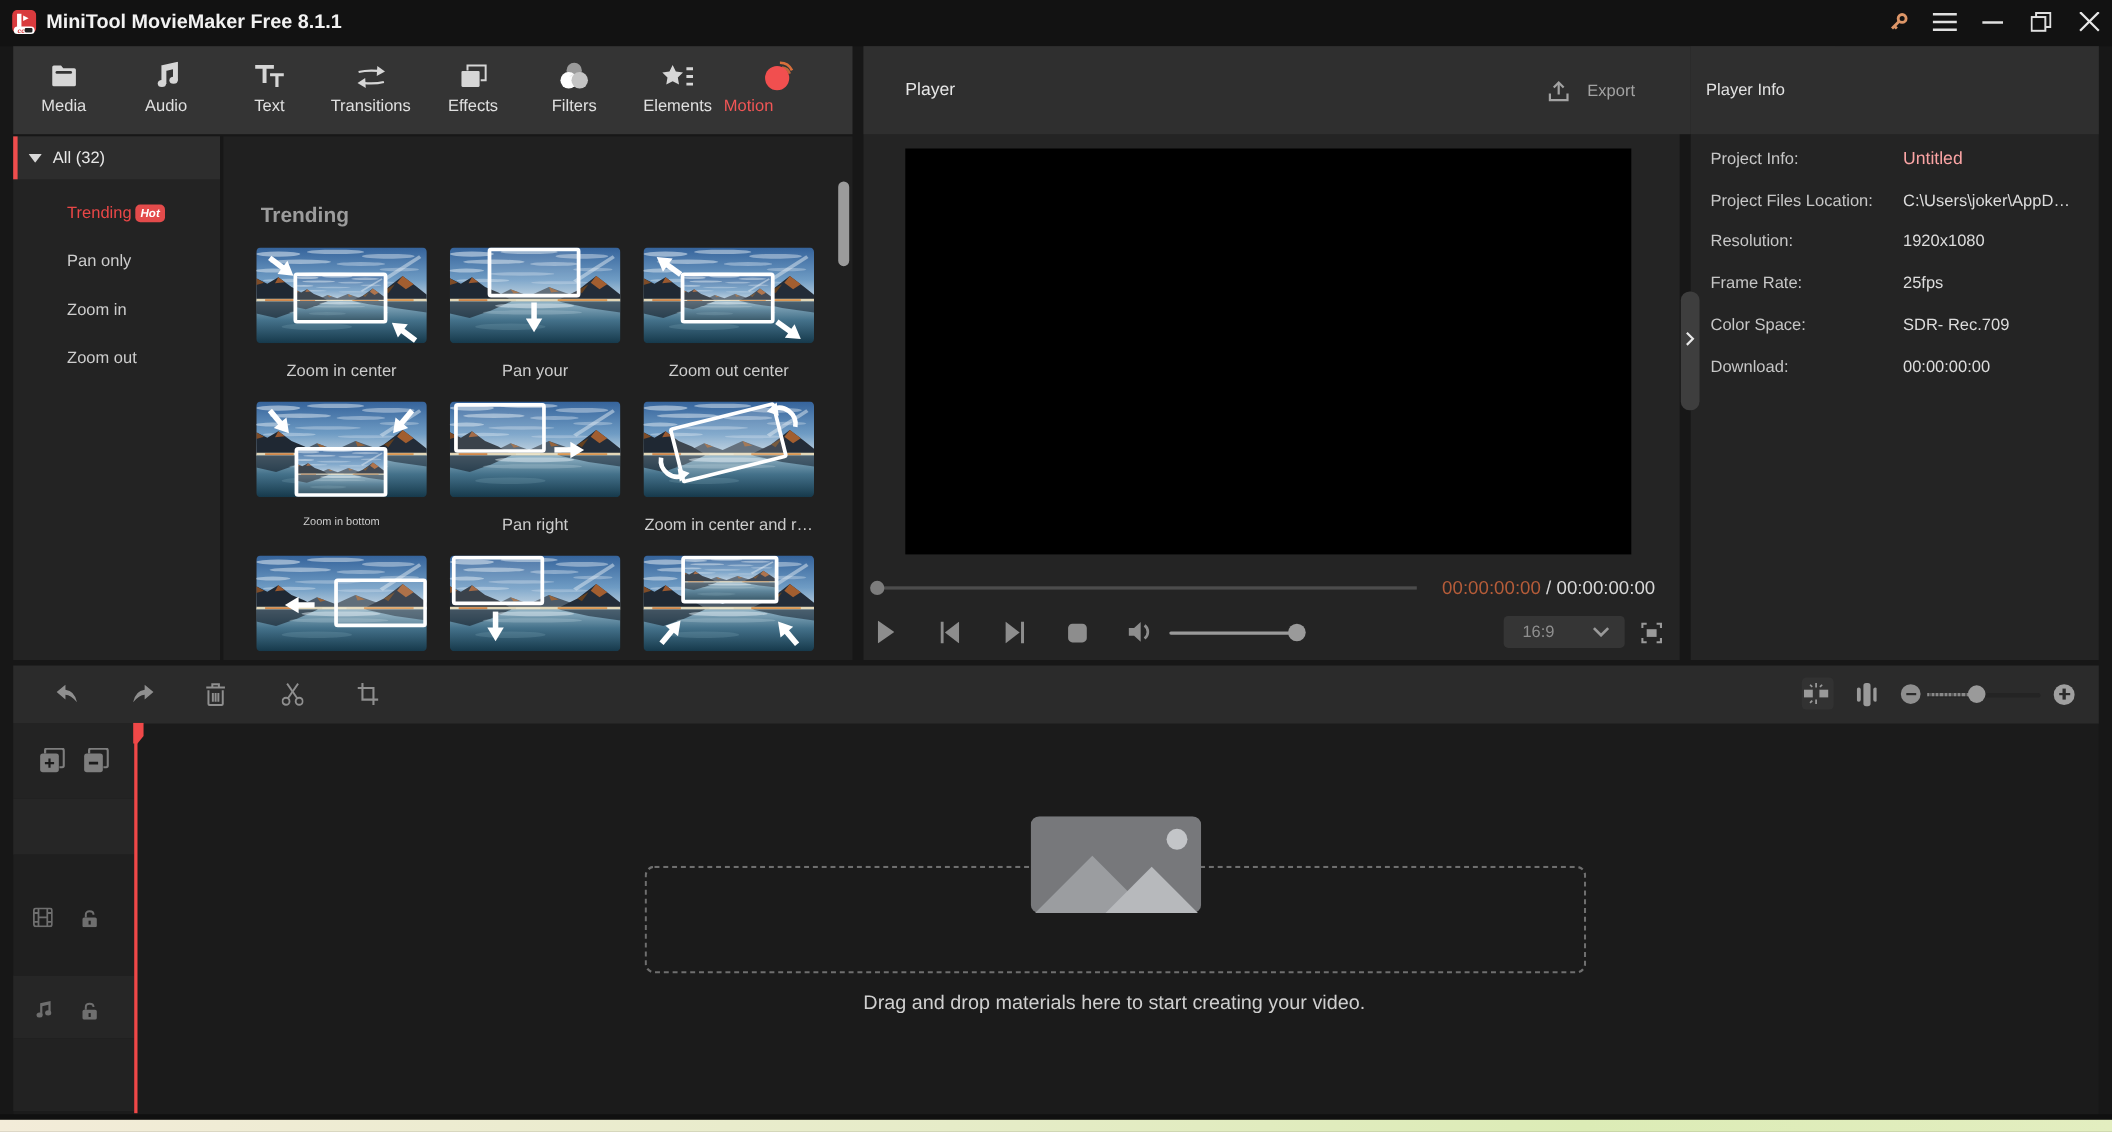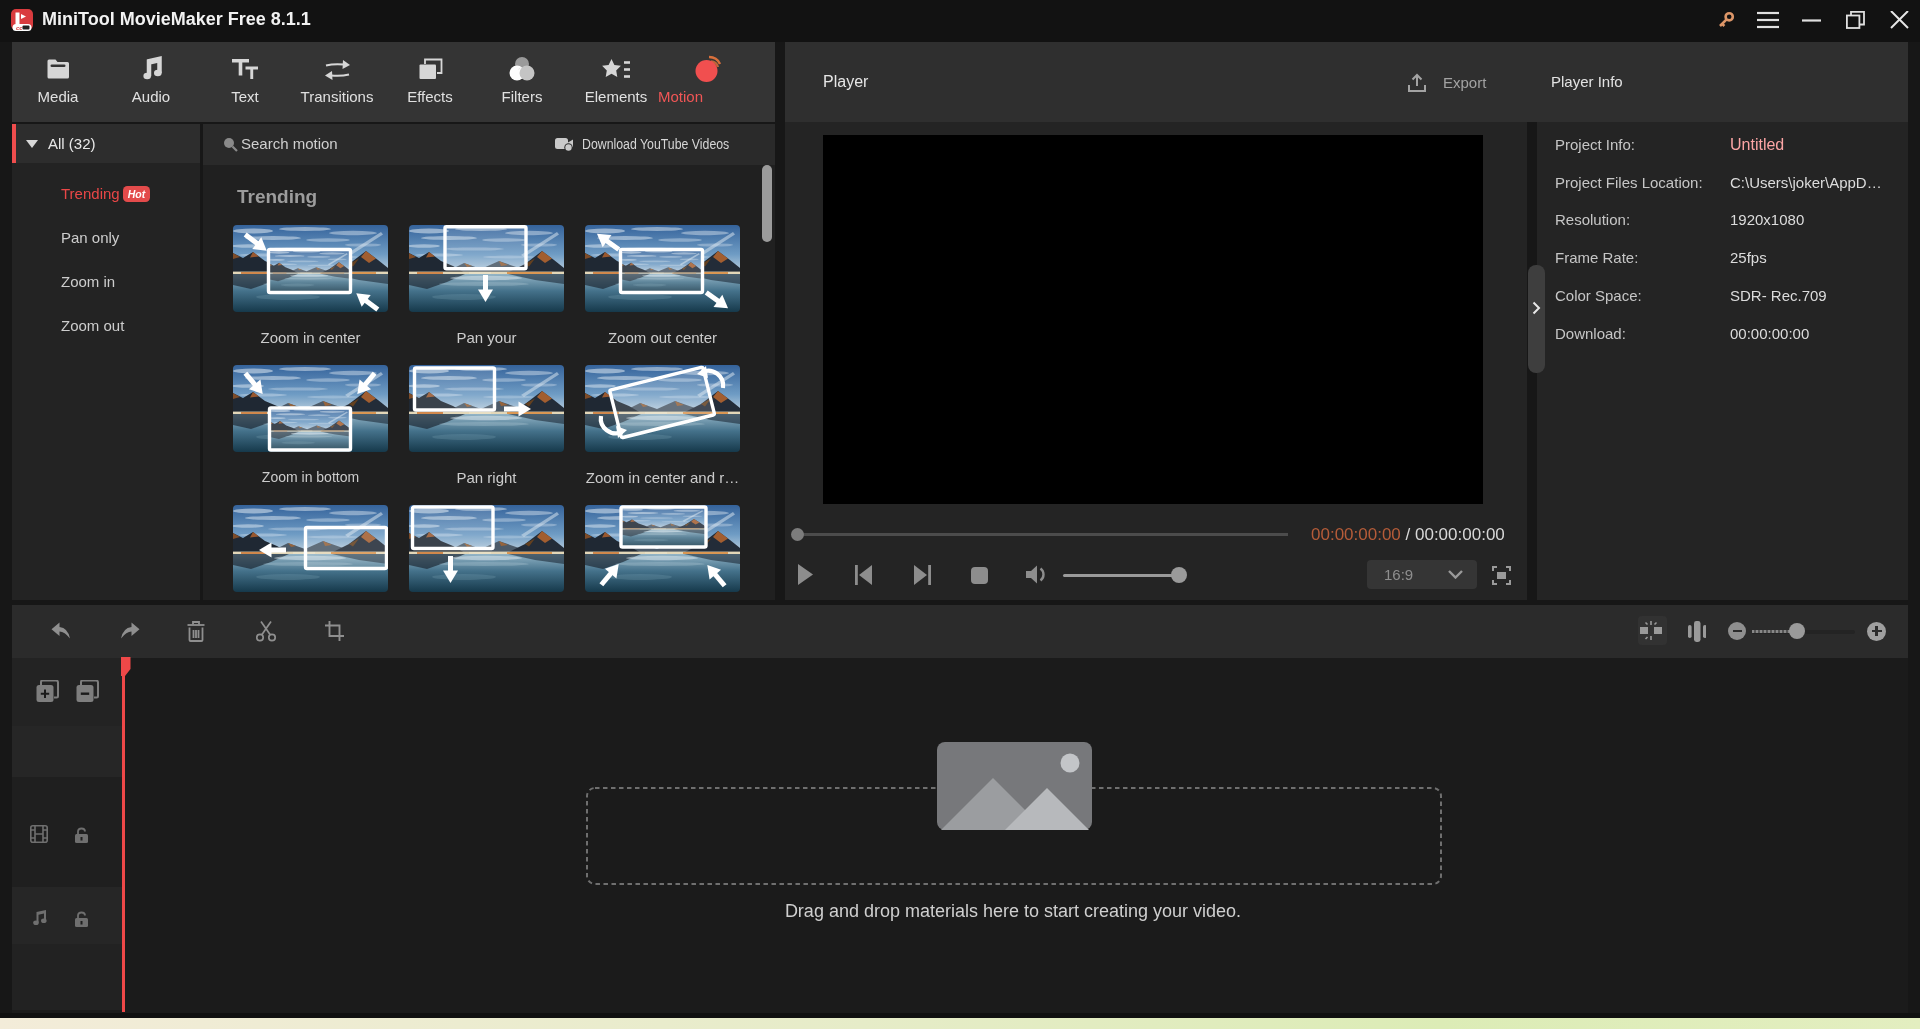--- a/index.html
+++ b/index.html
@@ -134,34 +134,20 @@
     <div class="abs" style="left:36px;top:11px;color:#e8e8e8;font-size:15px">All (32)</div>
   </div>
   <div class="abs" style="left:49px;top:61px;color:#ea4747;font-size:15px">Trending</div>
   <div class="abs" style="left:111px;top:62px;width:27px;height:16px;background:#e34b4b;border-radius:4.5px;color:#fff;font-size:10.5px;font-weight:bold;font-style:italic;text-align:center;line-height:16px">Hot</div>
   <div class="abs lbl" style="left:49px;top:105px">Pan only</div>
   <div class="abs lbl" style="left:49px;top:149px">Zoom in</div>
   <div class="abs lbl" style="left:49px;top:193px">Zoom out</div>
 </div>
 
 <div class="abs" style="left:203px;top:124px;width:572px;height:476px;background:#202020;overflow:hidden" id="content">
-  <div class="abs" style="left:0;top:0;width:572px;height:41px;background:#2a2a2a">
-    <svg class="abs" style="left:19px;top:12px" width="17" height="17" viewBox="0 0 17 17">
-      <circle cx="7" cy="7" r="5" fill="#8a8a8a"></circle>
-          <path d="M10.5 10.5 L15 15" stroke="#8a8a8a" stroke-width="2.2"></path>
-    </svg>
-    <div class="abs" style="left:38px;top:11px;color:#cfcfcf;font-size:15px">Search motion</div>
-    <svg class="abs" style="left:352px;top:13px" width="19" height="15" viewBox="0 0 19 15">
-      <rect x="0" y="1" width="13" height="11" rx="2.5" fill="#c9c9c9"></rect>
-      <path d="M13 5.5 L18 2.5 V10.5 L13 7.5 Z" fill="#c9c9c9"></path>
-      <circle cx="13.5" cy="10.5" r="4.2" fill="#2a2a2a"></circle>
-      <circle cx="13.5" cy="10.5" r="3.2" fill="#c9c9c9"></circle>
-    </svg>
-    <div class="abs" style="left:379px;top:12px;color:#d6d6d6;font-size:14px;transform:scaleX(.88);transform-origin:left;white-space:nowrap">Download YouTube Videos</div>
-  </div>
   <div class="abs" style="left:34px;top:62px;color:#9c9c9c;font-size:19px;font-weight:bold">Trending</div>
   <svg width="0" height="0" style="position:absolute">
 <defs>
 <linearGradient id="sky" x1="0" y1="0" x2="0" y2="1">
   <stop offset="0" stop-color="#35639b"></stop>
             <stop offset=".6" stop-color="#6f9cc4"></stop>
             <stop offset="1" stop-color="#c3d4e0"></stop>
 </linearGradient>
 <linearGradient id="water" x1="0" y1="0" x2="0" y2="1">
   <stop offset="0" stop-color="#93b4c6"></stop>
@@ -281,21 +267,21 @@
           <use href="#photo"></use>
           <rect width="155" height="87" fill="#fff" opacity=".14"></rect>
         </g>
         <rect x="36" y="2" width="85" height="40" fill="none" stroke="#fff" stroke-width="3.4" rx="1.5"></rect>
         <use href="#arr" transform="translate(17,79) rotate(-50)"></use>
         <use href="#arr" transform="translate(139,80) rotate(230)"></use>
       </svg>
   <div class="abs" style="left:22px;top:205px;width:171px;text-align:center;color:#cccccc;font-size:15px;white-space:nowrap;overflow:hidden">Zoom in center</div>
   <div class="abs" style="left:198px;top:205px;width:171px;text-align:center;color:#cccccc;font-size:15px;white-space:nowrap;overflow:hidden">Pan your</div>
   <div class="abs" style="left:374px;top:205px;width:171px;text-align:center;color:#cccccc;font-size:15px;white-space:nowrap;overflow:hidden">Zoom out center</div>
-  <div class="abs" style="left:22px;top:345px;width:171px;text-align:center;color:#cccccc;font-size:14px;white-space:nowrap;overflow:hidden">Zoom in bottom</div>
+  <div class="abs" style="left:22px;top:345px;width:171px;text-align:center;color:#cccccc;font-size:10px;white-space:nowrap;overflow:hidden">Zoom in bottom</div>
   <div class="abs" style="left:198px;top:345px;width:171px;text-align:center;color:#cccccc;font-size:15px;white-space:nowrap;overflow:hidden">Pan right</div>
   <div class="abs" style="left:374px;top:345px;width:171px;text-align:center;color:#cccccc;font-size:15px;white-space:nowrap;overflow:hidden">Zoom in center and r…</div>
   <div class="abs" style="left:559px;top:41px;width:10px;height:77px;background:#9b9b9b;border-radius:5px"></div>
 </div>
 
 <div class="abs" style="left:785px;top:42px;width:742px;height:558px;background:#242424" id="player">
   <div class="abs" style="left:0;top:0;width:884px;height:80px;background:#2f2f2f">
     <div class="abs" style="left:38px;top:31px;color:#e6e6e6;font-size:16px">Player</div>
     <svg class="abs" style="left:621px;top:30px" width="22" height="22" viewBox="0 0 22 22">
       <g fill="none" stroke="#a3a3a3" stroke-width="2">

